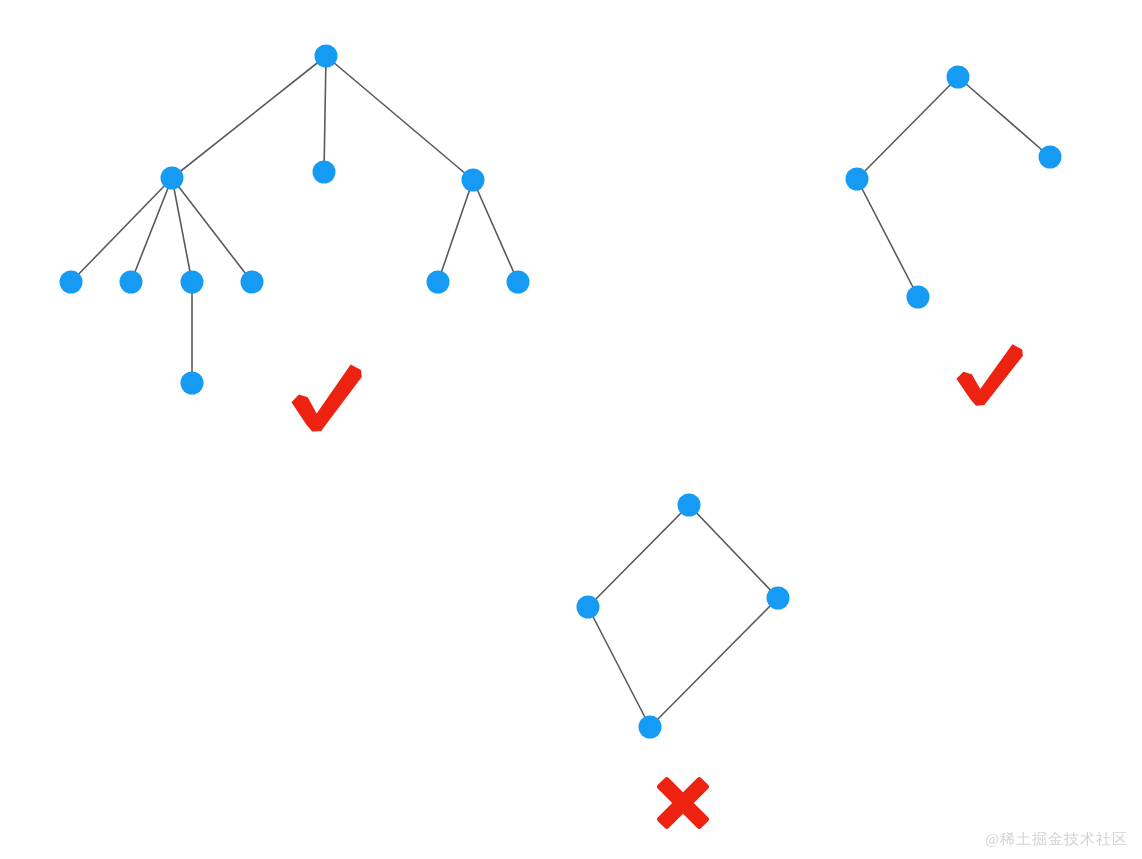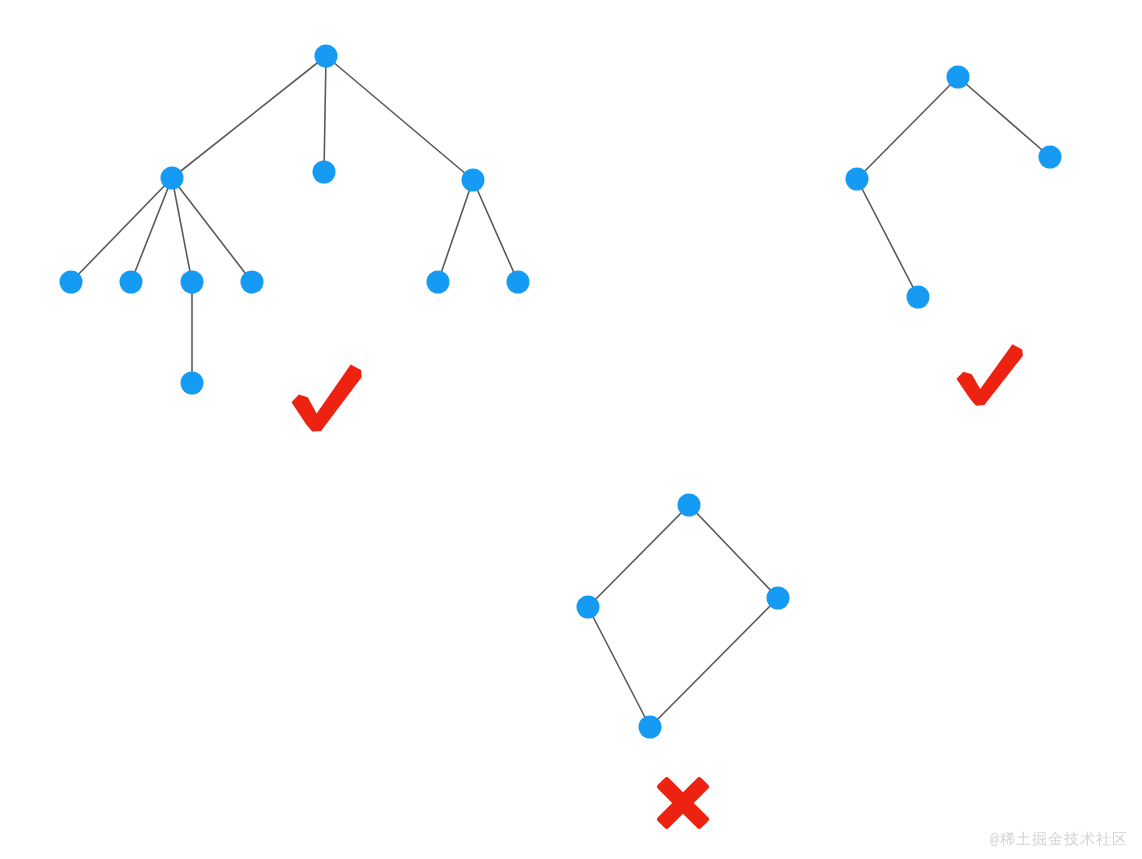--- a/index.html
+++ b/index.html
@@ -26,21 +26,21 @@
     height: 859px;
     display: block;
   }
   .watermark {
     position: absolute;
     right: 14px;
     bottom: 10px;
     font-size: 15px;
     letter-spacing: 1px;
     color: #d3d3d3;
-    font-family: Liberation Mono, monospace;
+    font-family: Liberation Serif, serif;
     white-space: nowrap;
     user-select: none;
   }
 </style>
 </head>
 <body>
 
 <div id="canvas" style="width: 1142px; height: 859px; background: rgb(255, 255, 255);">
 
   <svg id="graph-svg" viewBox="0 0 1142 859" xmlns="http://www.w3.org/2000/svg">

